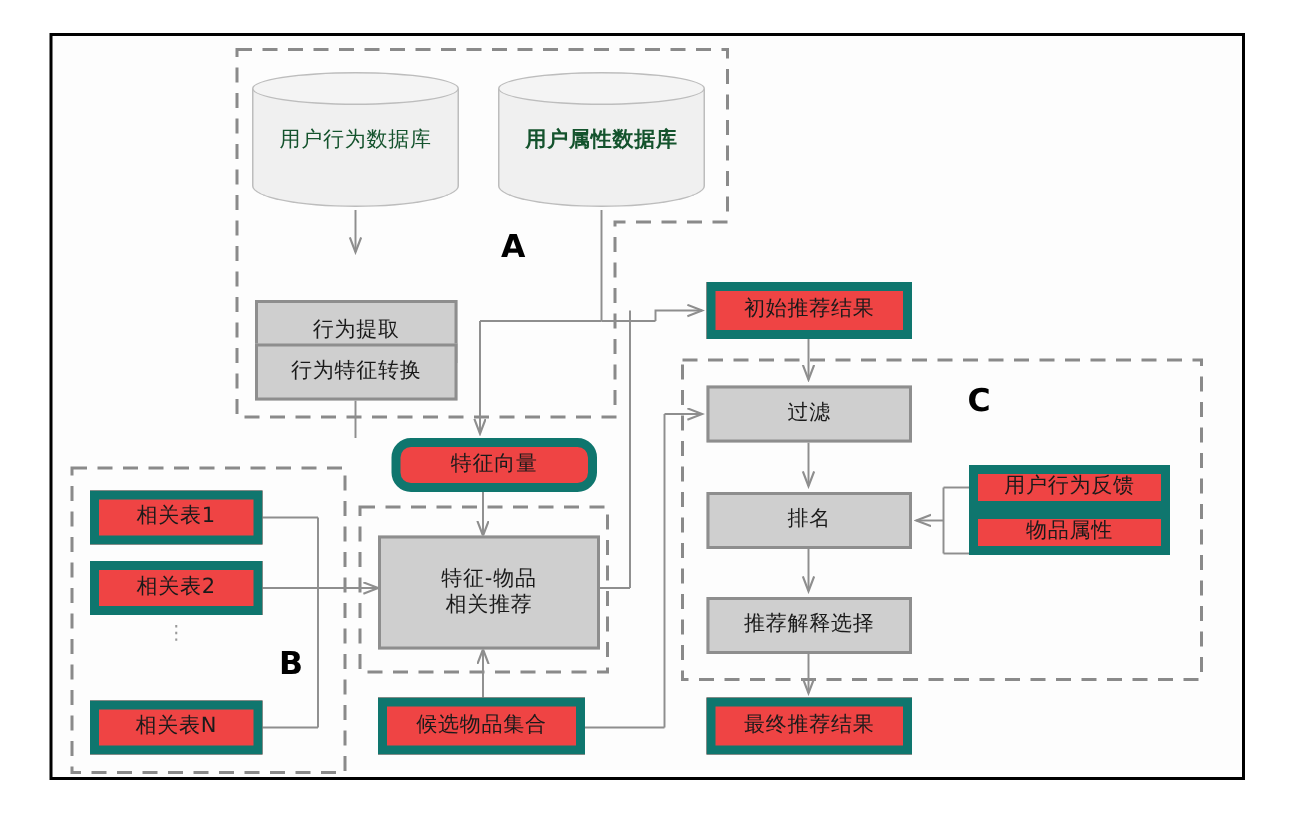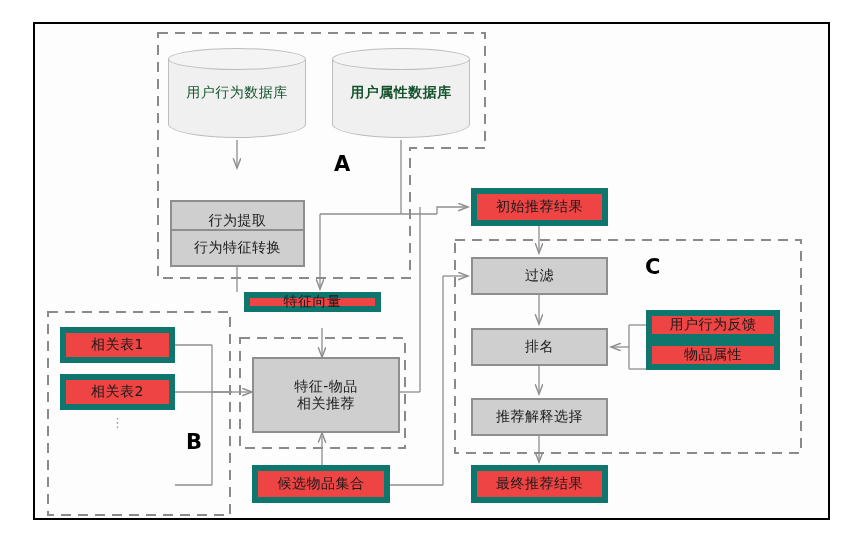--- a/index.html
+++ b/index.html
@@ -193,34 +193,37 @@
   </div>
 
   <div class="node dark" style="left:170px; top:168px; width:135px; height:42px;margin-top:32px;">
     <span>行为提取</span>
   </div>
 
   <div class="node dark" style="left:170px; top:229px; width:135px; height:38px;">
     <span>行为特征转换</span>
   </div>
 
-  <div class="node light" style="left:244px; top:292px; width:137px; height:20px;">
+  <div class="node light" style="left:261px; top:292px; width:137px; height:36px;border-radius:13px;">
     <span>特征向量</span>
   </div>
 
   <div class="node light" style="left:60px; top:327px; width:115px; height:36px;">
     <span>相关表1</span>
   </div>
 
   <div class="node light" style="left:60px; top:374px; width:115px; height:36px;">
     <span>相关表2</span>
   </div>
 
   <div class="dots" style="left:60px; top:420px; width:115px;">⋮</div>
 
+  <div class="node light" style="left:60px; top:467px; width:115px; height:36px;">
+    <span>相关表N</span>
+  </div>
 
   <div class="node dark" style="left:252px; top:357px; width:148px; height:76px; flex-direction:column;">
     <span>特征-物品</span>
     <span>相关推荐</span>
   </div>
 
   <div class="node light" style="left:252px; top:465px; width:138px; height:38px;">
     <span>候选物品集合</span>
   </div>
 

